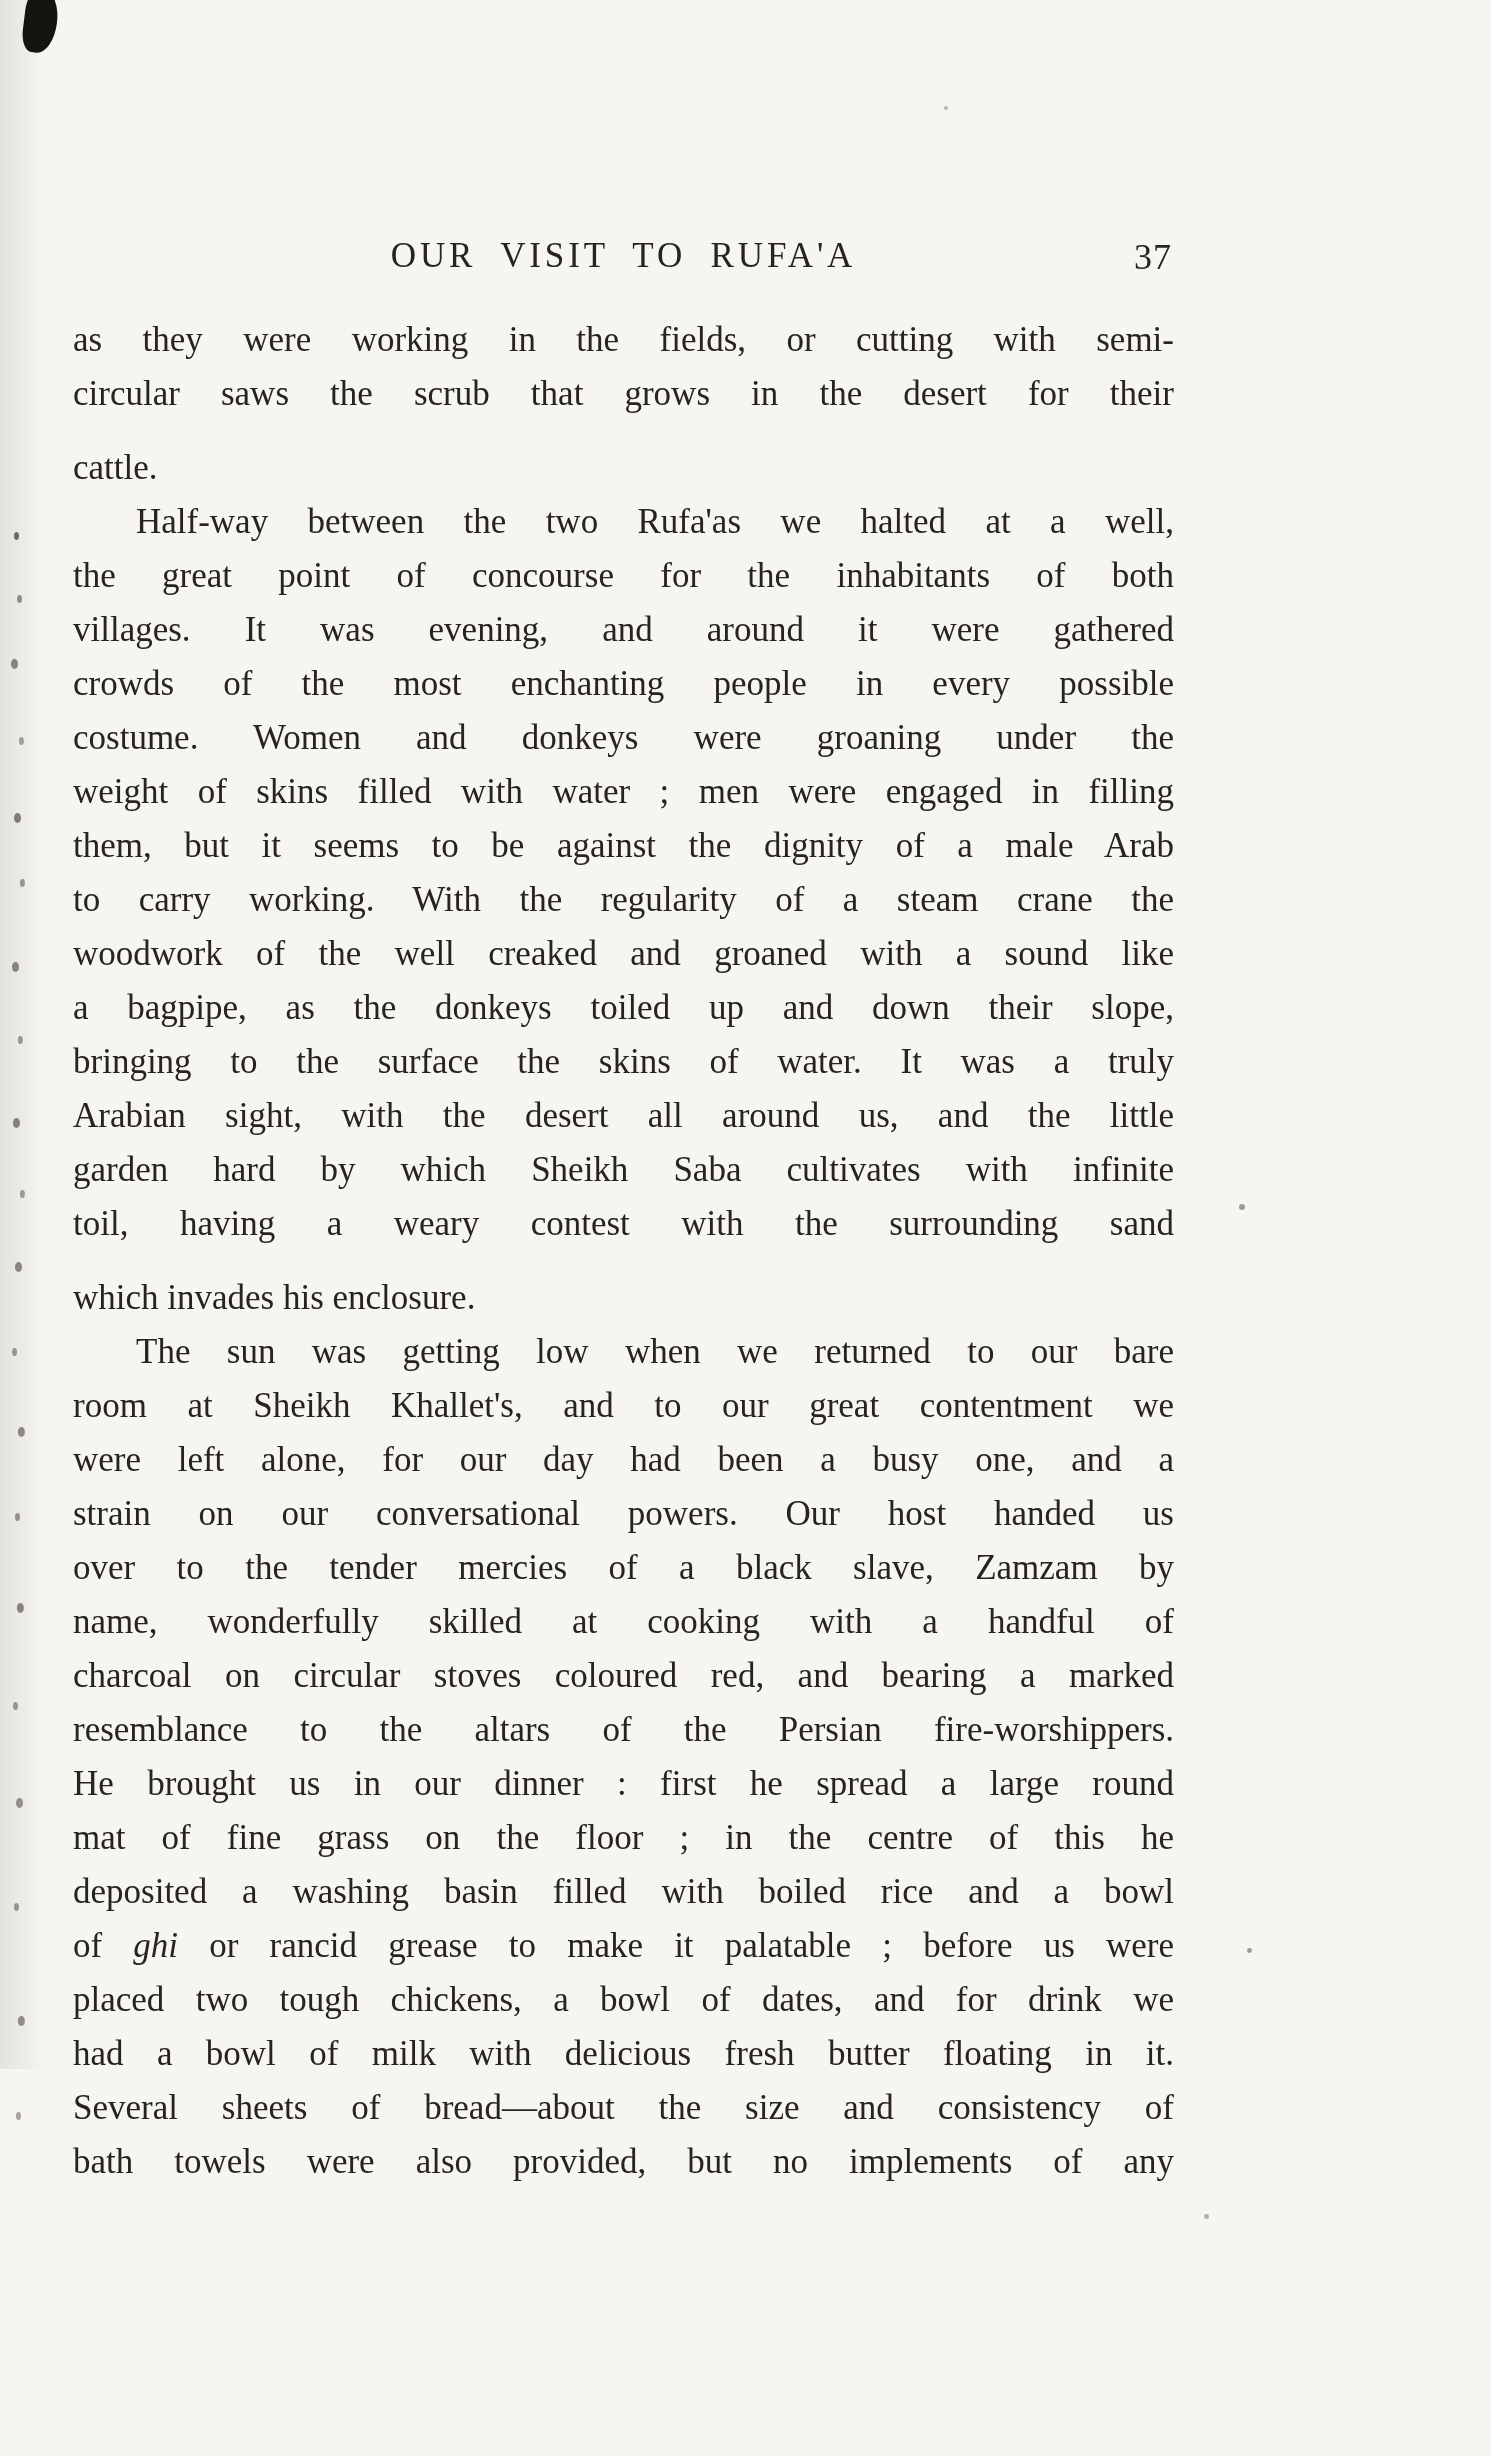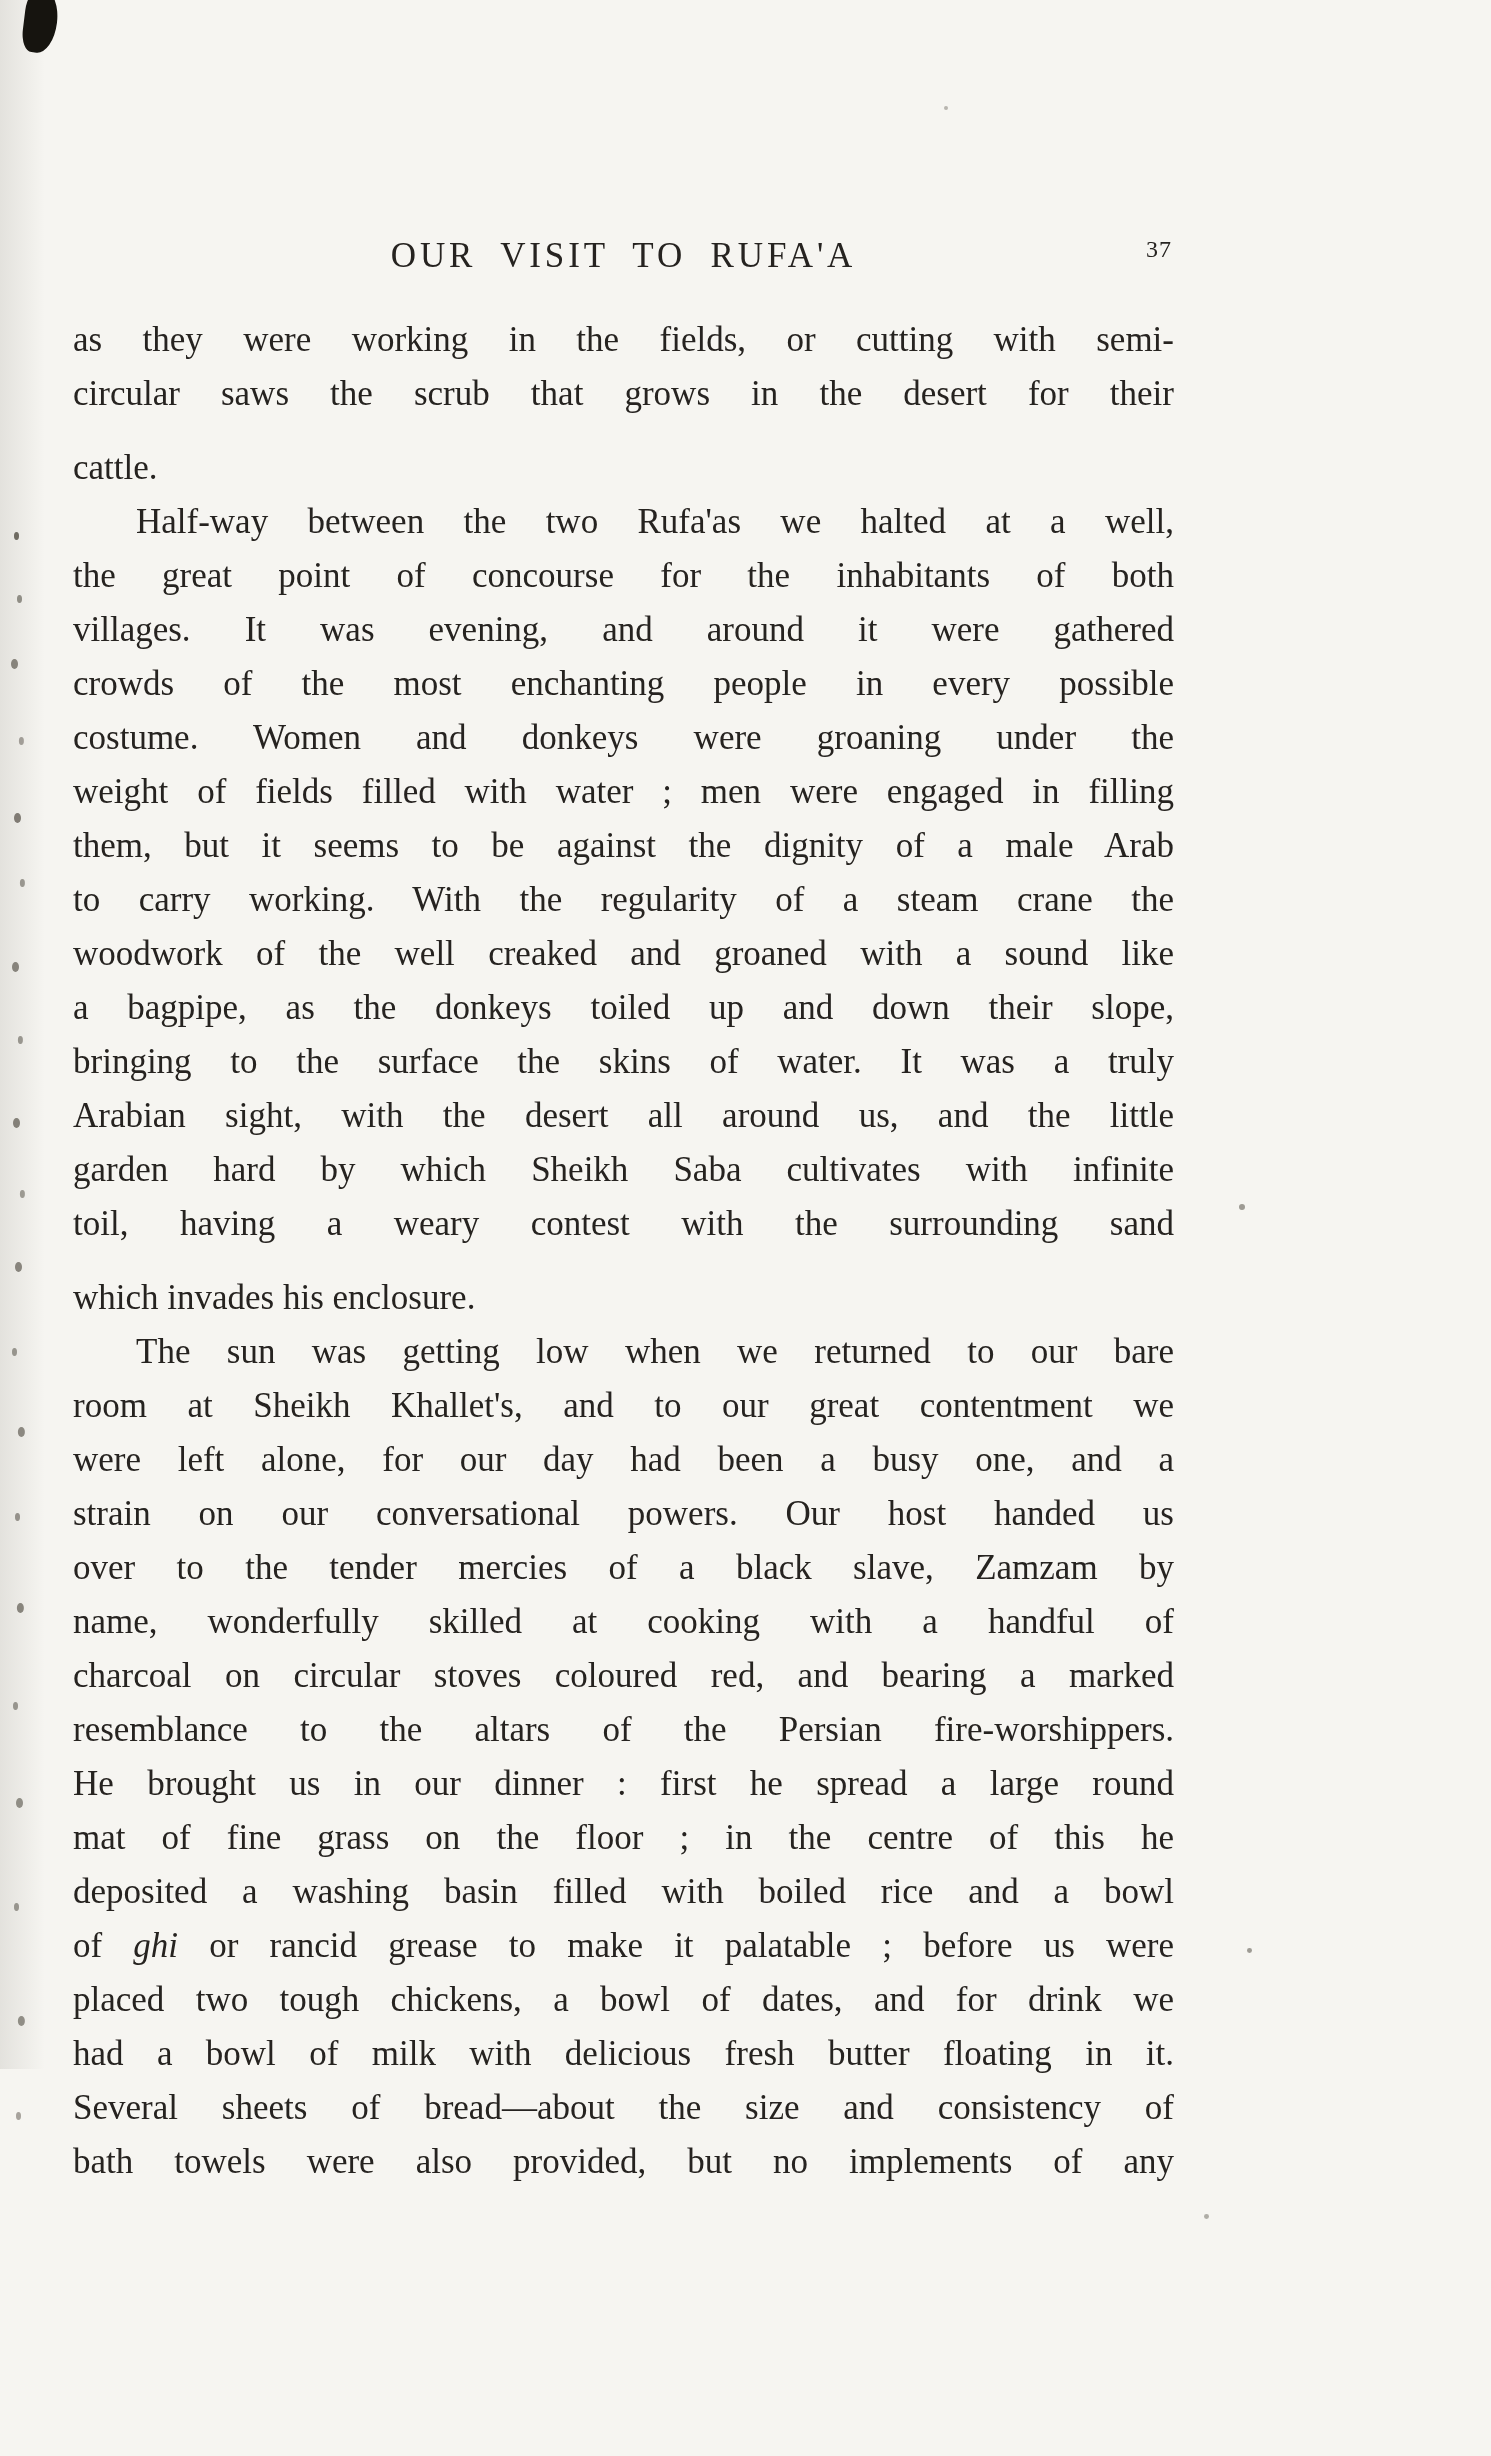--- a/index.html
+++ b/index.html
@@ -94,21 +94,21 @@
     letter-spacing: 3.9px;
     word-spacing: 11.8px;
     color: var(--ink);
   }
   .page-number {
     position: absolute;
     right: 2px;
     top: 0;
     letter-spacing: 1px;
     word-spacing: normal;
-    font-size: 24px;
+    font-size: 36px;
   }
   .page-body {
     position: absolute;
     top: 313px;
     left: 73px;
     width: 1101px;
     font-size: 35px;
     line-height: 54px;
     color: var(--ink);
   }
@@ -149,21 +149,21 @@
         <span class="line"><span>as they were working in the fields, or cutting with semi-</span></span>
         <span class="line"><span>circular saws the scrub that grows in the desert for their</span></span>
         <span class="line last"><span>cattle.</span></span>
       </p>
       <p class="para indent">
         <span class="line"><span>Half-way between the two Rufa'as we halted at a well,</span></span>
         <span class="line"><span>the great point of concourse for the inhabitants of both</span></span>
         <span class="line"><span>villages.  It was evening, and around it were gathered</span></span>
         <span class="line"><span>crowds of the most enchanting people in every possible</span></span>
         <span class="line"><span>costume.  Women and donkeys were groaning under the</span></span>
-        <span class="line"><span>weight of fields filled with water ; men were engaged in filling</span></span>
+        <span class="line"><span>weight of skins filled with water ; men were engaged in filling</span></span>
         <span class="line"><span>them, but it seems to be against the dignity of a male Arab</span></span>
         <span class="line"><span>to carry working.  With the regularity of a steam crane the</span></span>
         <span class="line"><span>woodwork of the well creaked and groaned with a sound like</span></span>
         <span class="line"><span>a bagpipe, as the donkeys toiled up and down their slope,</span></span>
         <span class="line"><span>bringing to the surface the skins of water.  It was a truly</span></span>
         <span class="line"><span>Arabian sight, with the desert all around us, and the little</span></span>
         <span class="line"><span>garden hard by which Sheikh Saba cultivates with infinite</span></span>
         <span class="line"><span>toil, having a weary contest with the surrounding sand</span></span>
         <span class="line last"><span>which invades his enclosure.</span></span>
       </p>

